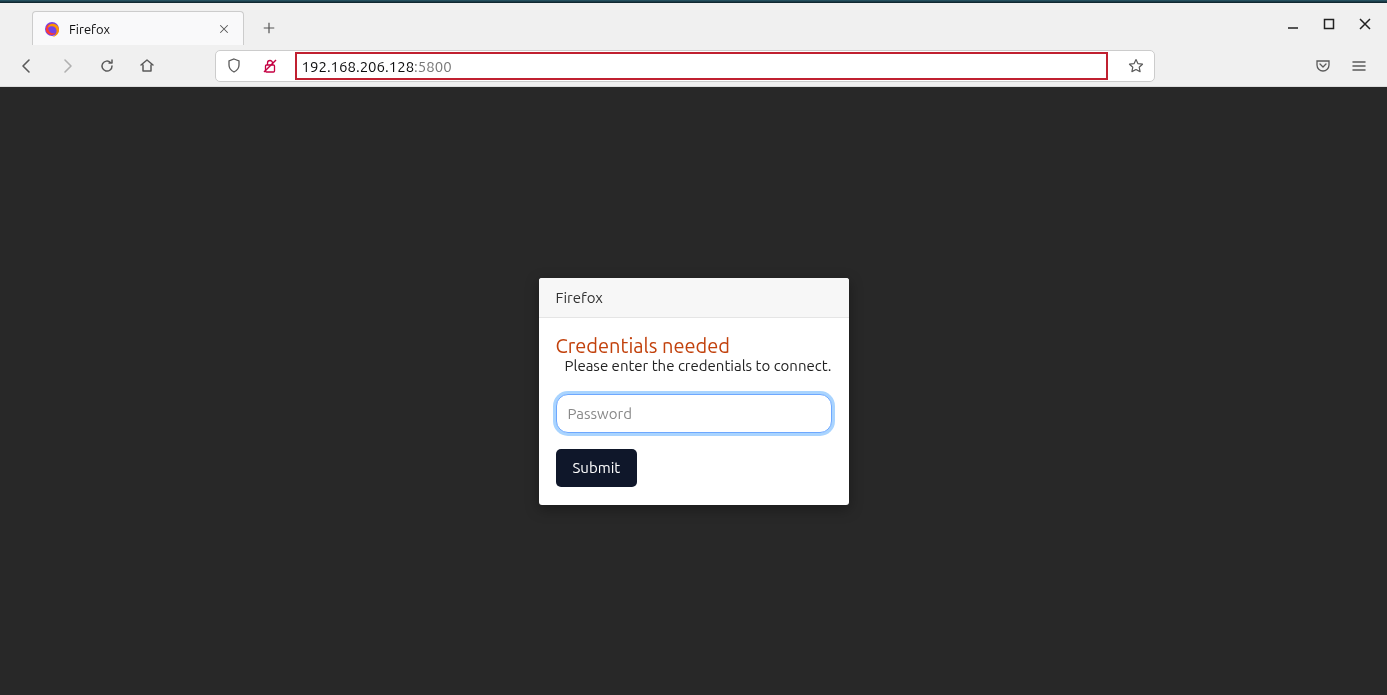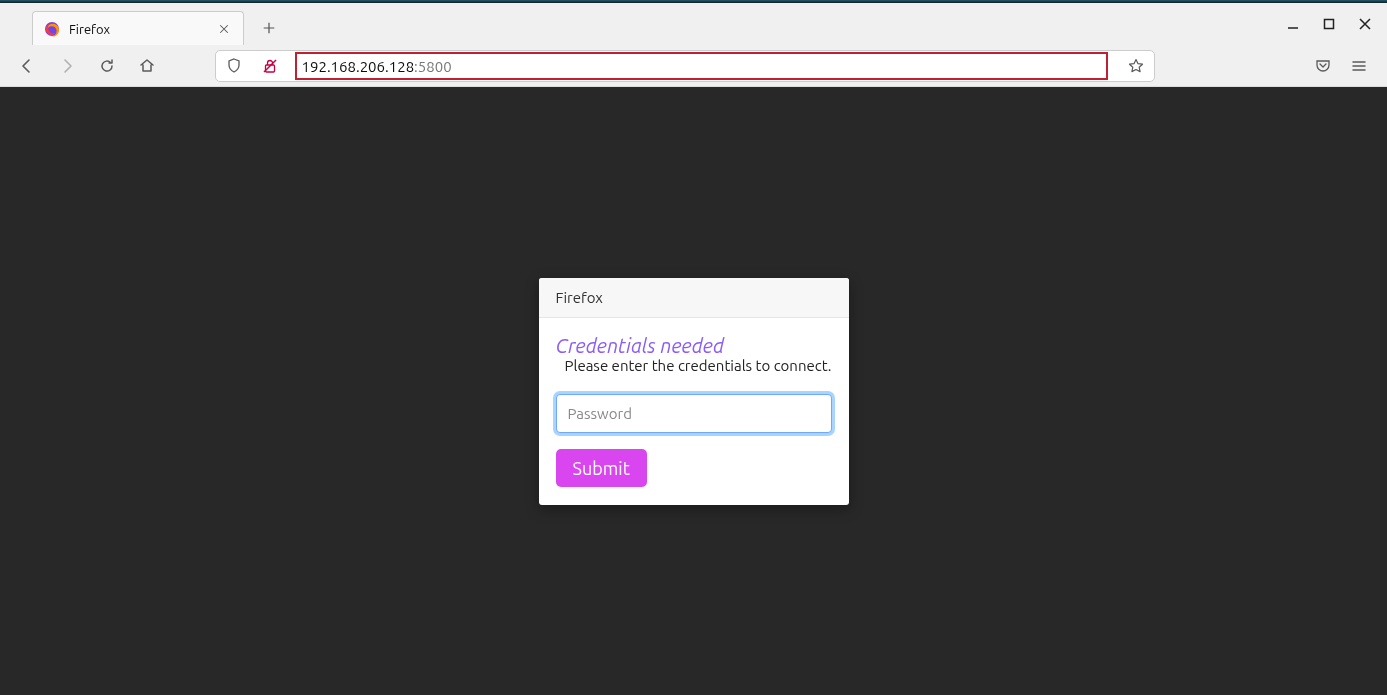--- a/index.html
+++ b/index.html
@@ -29,25 +29,25 @@
     .url-text .port { color:#777; }
     .bookmark { width:16px; height:16px; color:#5a5a5a; }
     .right-btns { display:flex; align-items:center; gap:4px; margin-left:100px; }
     .right-btn { width:32px; height:30px; display:flex; align-items:center; justify-content:center; color:#5a5a5a; border-radius:4px; cursor:pointer; }
     
     .content { position:absolute; left:0; right:0; top:87px; bottom:0; background:#282828; display:flex; align-items:center; justify-content:center; }
     
     .modal { width:310px; background:#fff; border-radius:3px; box-shadow:0 4px 14px rgba(0,0,0,0.35); overflow:hidden; }
     .modal-header { background:#f7f7f7; border-bottom:1px solid #e5e5e5; padding:11px 17px; font-size:15px; color:#333; }
     .modal-body { padding:16px 17px 18px; }
-    .modal-title { font-size:20px; color:#8b5cf6; font-weight:400;font-style:italic; }
+    .modal-title { font-size:20px; color:#c2410c; font-weight:400; }
     .modal-msg { font-size:15px; color:#222; margin-bottom:20px;text-align:right; }
-    .pwd-input { width:100%; height:39px; border:1px solid #ccc; border-radius:4px; padding:0 11px; font-size:15px; color:#222; outline:none; box-shadow:0 0 0 3px rgba(10,132,255,0.35); border-color:#6ea8ff; }
+    .pwd-input { width:100%; height:39px; border:1px solid #ccc; border-radius:12px; padding:0 11px; font-size:15px; color:#222; outline:none; box-shadow:0 0 0 3px rgba(10,132,255,0.35); border-color:#6ea8ff; }
     .pwd-input::placeholder { color:#888; }
-    .submit-btn { margin-top:16px; height:38px; padding:0 17px; background:#d946ef; color:#fff; border:none; border-radius:5px; font-size:18px; cursor:pointer; }
+    .submit-btn { margin-top:16px; height:38px; padding:0 17px; background:#0f172a; color:#fff; border:none; border-radius:5px; font-size:15px; cursor:pointer; }
   </style>
 </head>
 <body>
 
 <div class="topline"></div>
 
 <div class="tabbar">
   <div class="tabbar-left-pad"></div>
   <div class="tab">
     <span class="favicon">

